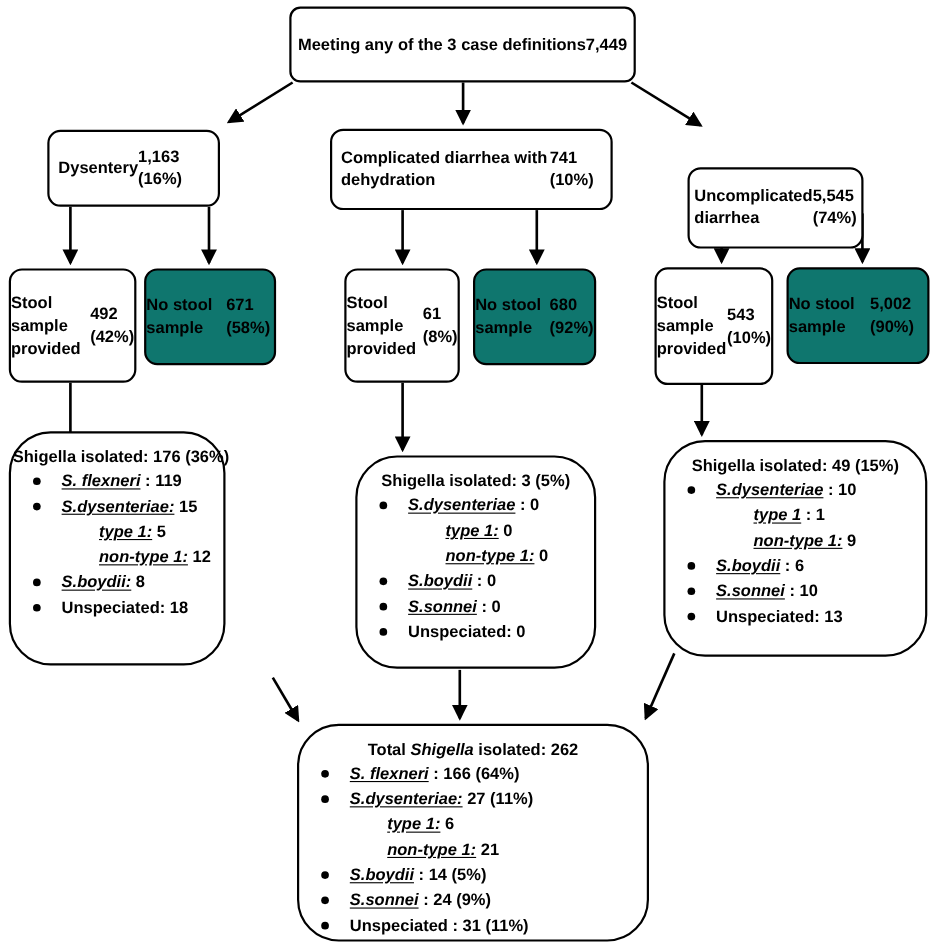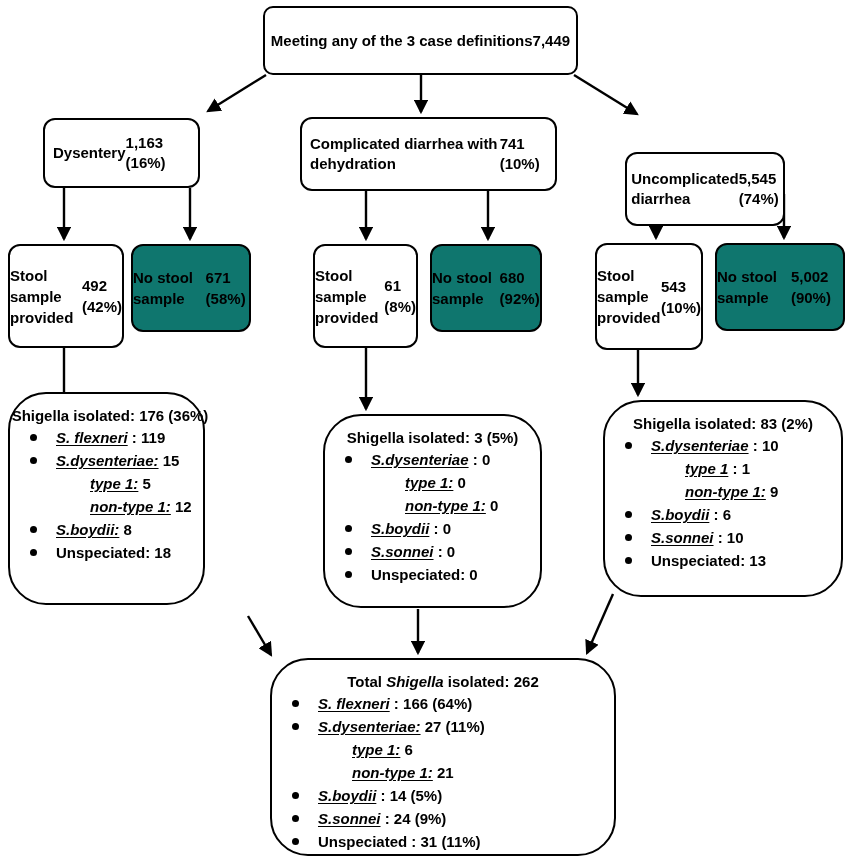--- a/index.html
+++ b/index.html
@@ -143,21 +143,21 @@
         <span class="blt"></span>
         <span><span class="sp">S.sonnei</span><span> : 0</span></span>
       </div>
     <div class="li">
         <span class="blt"></span>
         <span>Unspeciated: 0</span>
       </div>
   </div>
 
   <div class="bx round" style="left:603px;top:400px;width:240px;height:197px;">
-    <div class="hdr">Shigella isolated: 83 (2%)</div>
+    <div class="hdr">Shigella isolated: 49 (15%)</div>
     <div class="li">
         <span class="blt"></span>
         <span><span class="sp">S.dysenteriae</span><span> : 10</span></span>
       </div>
     <div class="li sub">
         <span><span class="sp">type 1</span><span> : 1</span></span>
       </div>
     <div class="li sub">
         <span><span class="sp">non-type 1:</span><span> 9</span></span>
       </div>
@@ -168,21 +168,21 @@
     <div class="li">
         <span class="blt"></span>
         <span><span class="sp">S.sonnei</span><span> : 10</span></span>
       </div>
     <div class="li">
         <span class="blt"></span>
         <span>Unspeciated: 13</span>
       </div>
   </div>
 
-  <div class="bx round" style="left:270px;top:658px;width:346px;height:198px;">
+  <div class="bx round" style="left:270px;top:658px;width:320px;height:198px;">
     <div class="hdr"><span>Total </span><span class="it">Shigella</span><span> isolated: 262</span></div>
     <div class="li">
         <span class="blt"></span>
         <span><span class="sp">S. flexneri</span><span> : 166 (64%)</span></span>
       </div>
     <div class="li">
         <span class="blt"></span>
         <span><span class="sp">S.dysenteriae:</span><span> 27 (11%)</span></span>
       </div>
     <div class="li sub">

